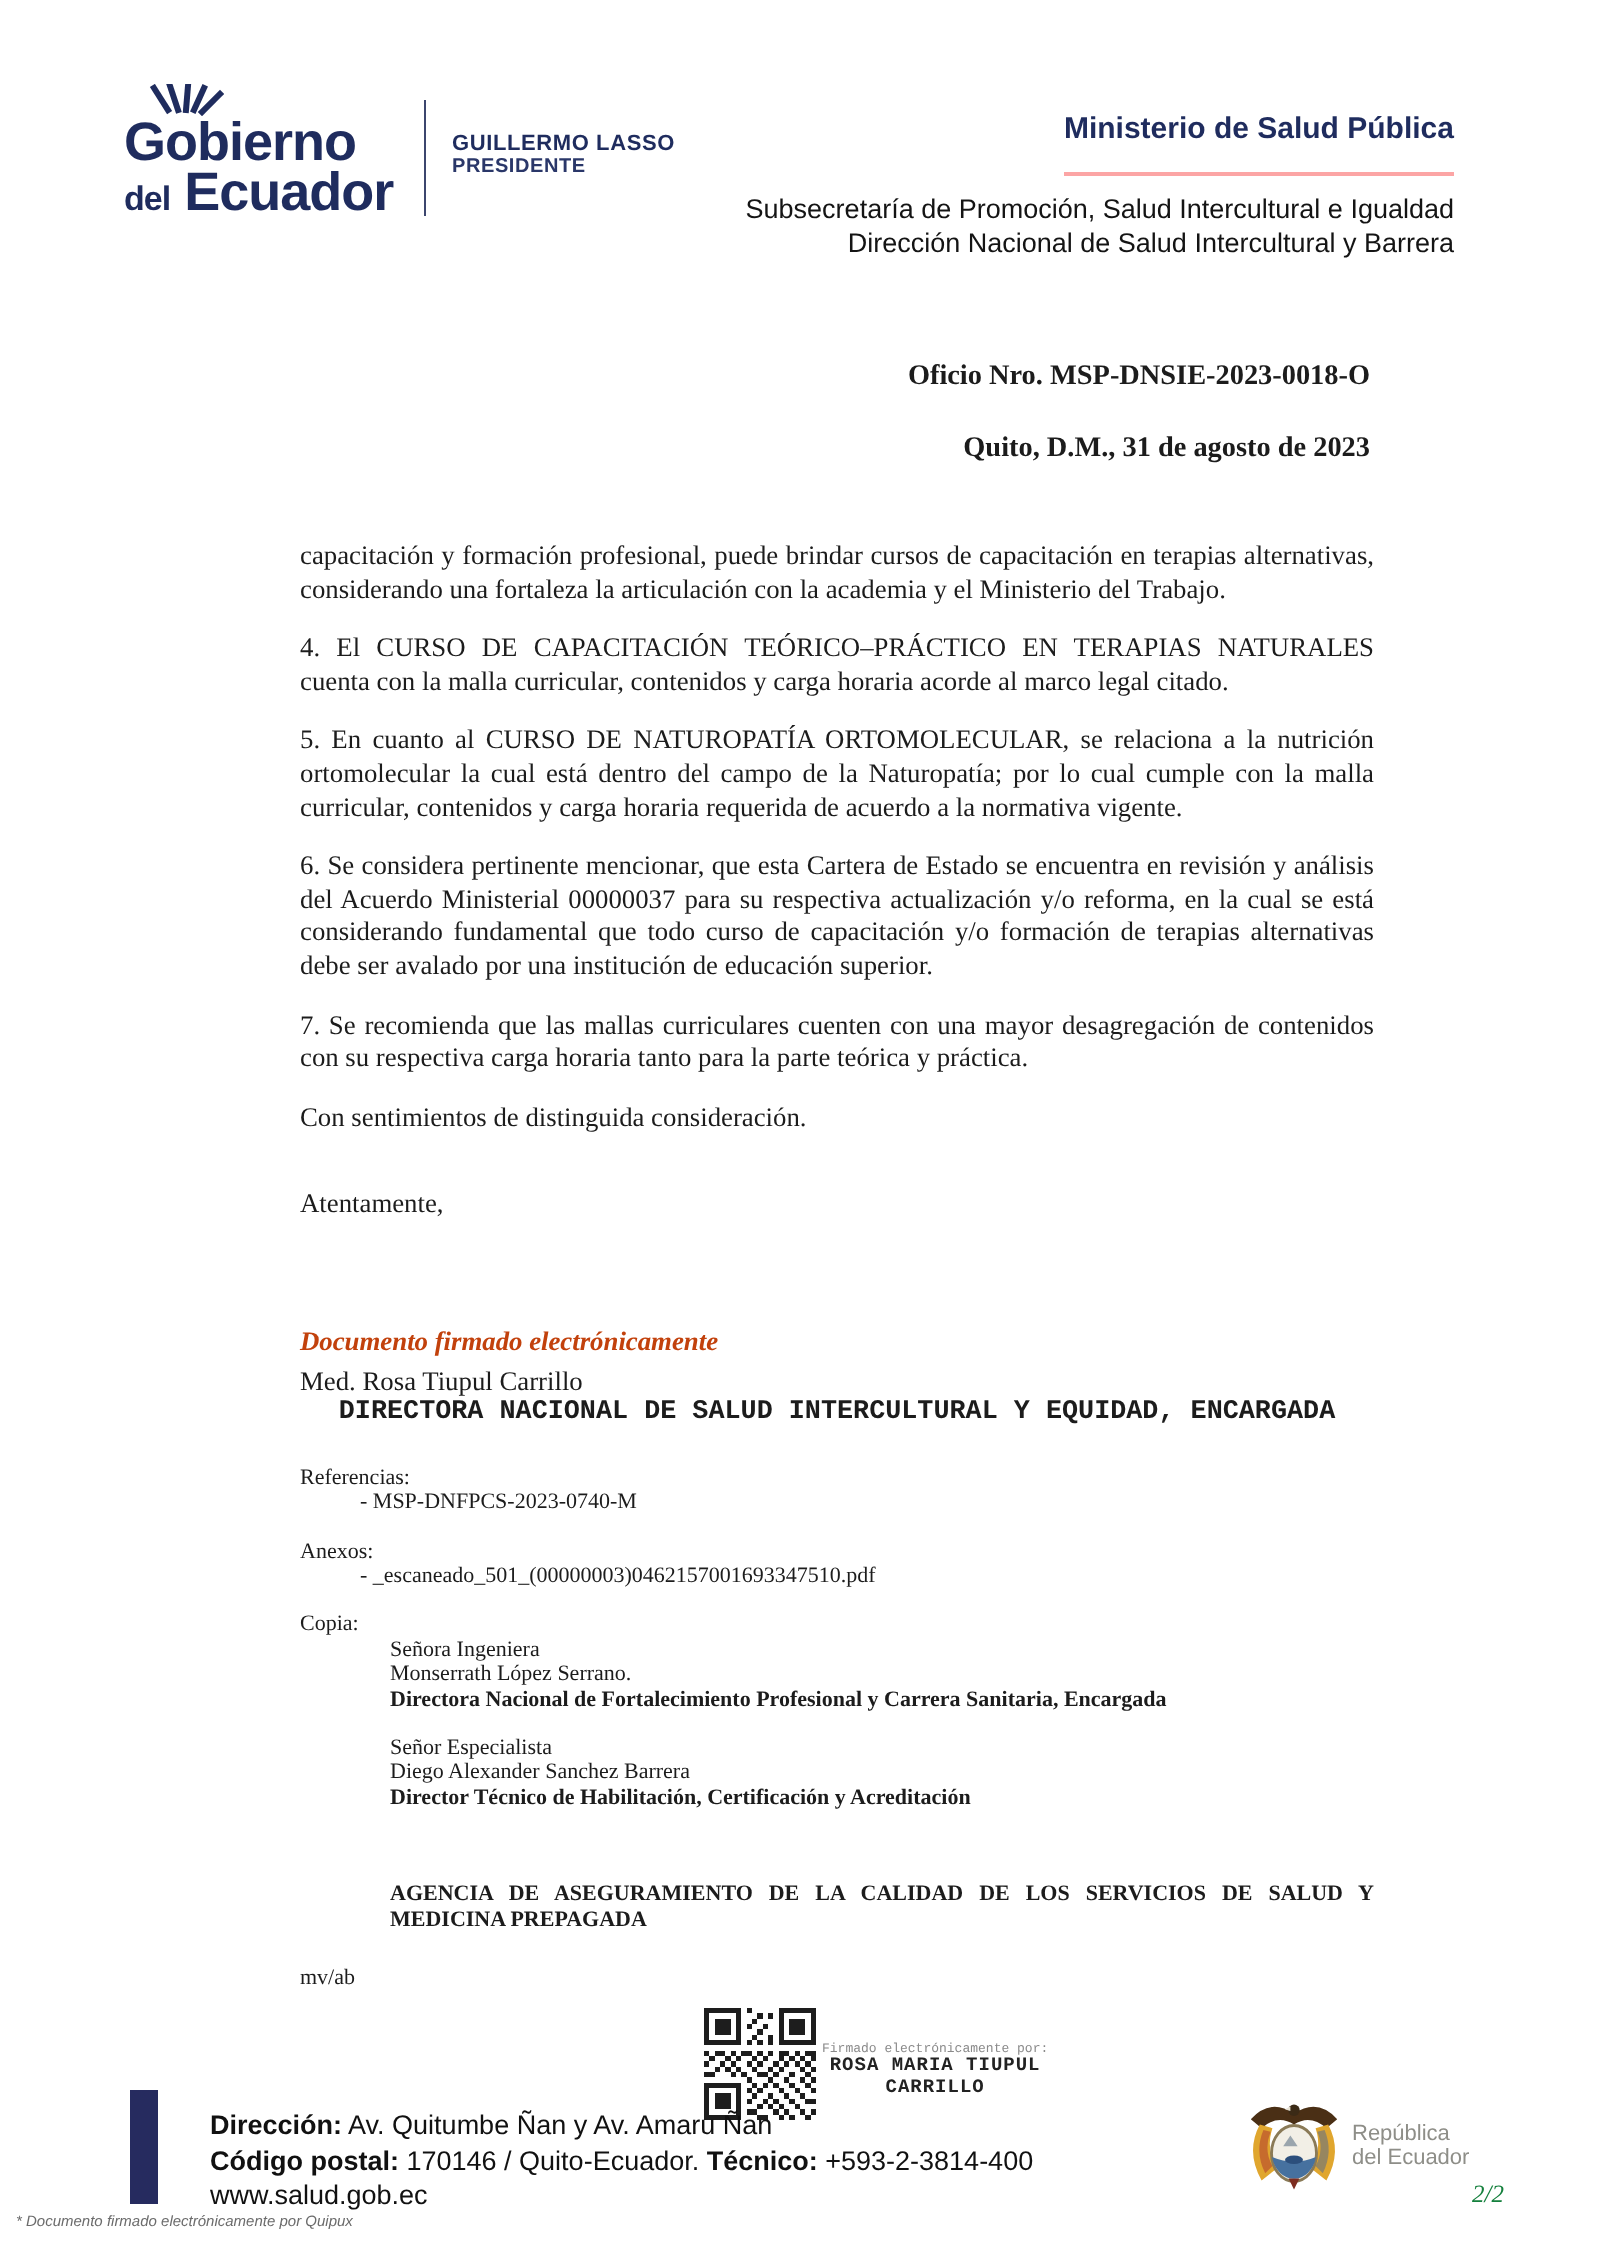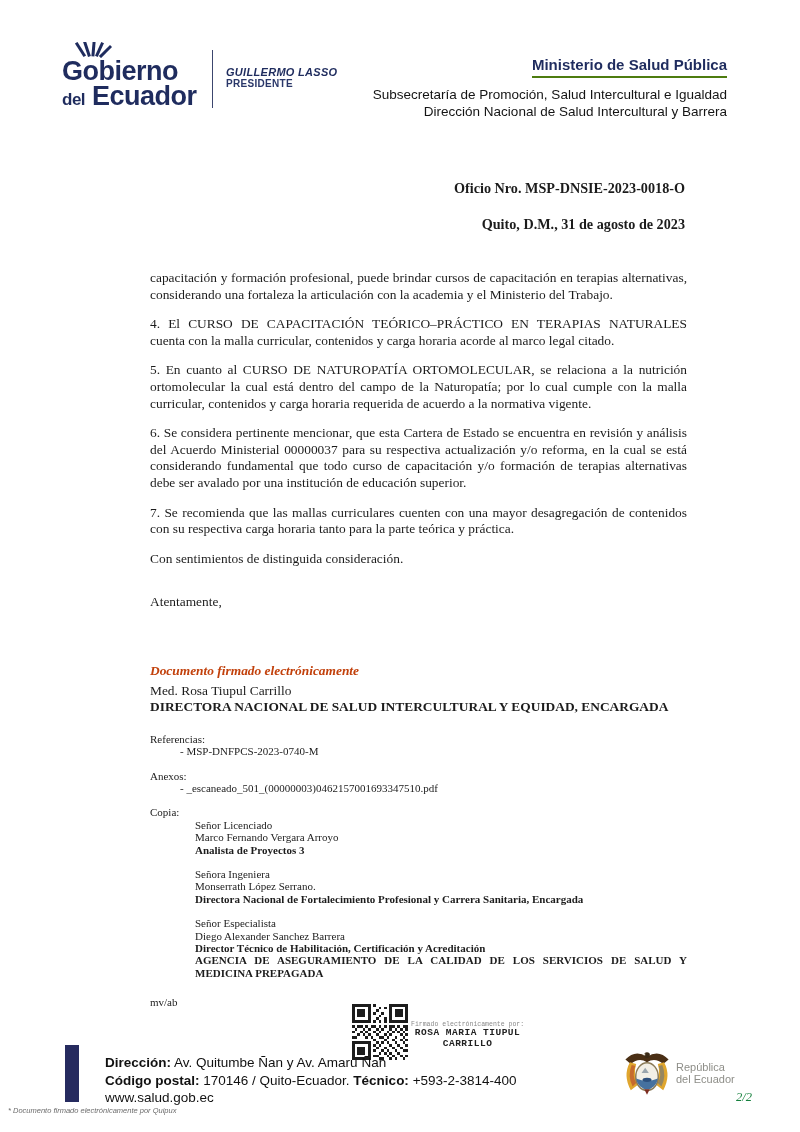--- a/index.html
+++ b/index.html
@@ -11,43 +11,43 @@
     font-family:"Liberation Serif", serif; color:#1c1c1c;
   }
   
   .gov-logo { position:absolute; left:62px; top:42px; color:#1f2c5e; font-family:"Liberation Sans", sans-serif; }
   .logo-mark { display:block; margin-left:10px; margin-bottom:1px; }
   .logo-l1 { font-size:27px; font-weight:bold; letter-spacing:-0.5px; line-height:24px; }
   .logo-l2 { font-size:27px; font-weight:bold; letter-spacing:-0.5px; line-height:26px; }
   .logo-del { font-size:17px; font-weight:bold; }
   .logo-divider { position:absolute; left:212px; top:50px; width:1px; height:58px; background:#3c466e; }
   .president { position:absolute; left:226px; top:66px; color:#1f2c5e; font-family:"Liberation Sans", sans-serif; }
-  .president .nm { font-size:11px; font-weight:bold; letter-spacing:0.3px; line-height:12px;font-style:italic; }
+  .president .nm { font-size:11px; font-weight:bold; letter-spacing:0.3px; line-height:12px; }
   .president .tl { font-size:10px; font-weight:bold; letter-spacing:0.3px; line-height:12px; color:#2a3769; }
   .hdr-right { position:absolute; right:73px; top:56px; text-align:right; font-family:"Liberation Sans", sans-serif; }
-  .ministry { display:inline-block; font-size:15px; font-weight:bold; color:#1f2c5e; padding-bottom:3px; border-bottom:2px solid #4d7c0f; }
+  .ministry { display:inline-block; font-size:15px; font-weight:bold; color:#1f2c5e; padding-bottom:13px; border-bottom:2px solid #fca5a5; }
   .subtitle { font-size:13.5px; color:#141414; line-height:16.5px; }
   .subtitle.first { margin-top:9px; }
   
   .meta { position:absolute; right:115px; top:180px; text-align:right; font-weight:bold; font-size:14.2px; }
   .meta .date { margin-top:19px; }
   
   .content { position:absolute; left:150px; top:270px; width:537px; font-size:13.4px; line-height:16.6px; text-align:justify; }
   .content p { margin-bottom:13px; }
   .salutation { margin-top:27px; margin-bottom:0; text-align:left; }
   .esign { margin-top:52px; color:#c2410c; font-weight:bold; font-style:italic; text-align:left; }
   .sig-name { margin-top:3px; text-align:left; }
-  .sig-title { font-weight:bold; text-align:left; }
+  .sig-title { font-weight:bold; text-align:center;font-family:Liberation Mono, monospace; }
   .small-sect { margin-top:17px; font-size:11px; line-height:12.4px; text-align:left; }
   .small-sect.gap { margin-top:12px; }
   .indent1 { padding-left:30px; }
   .indent2 { padding-left:45px; }
   .recipient { margin-bottom:12px; }
   .bold { font-weight:bold; }
-  .recipient .org { text-align:justify; }
+  .recipient .org { text-align:justify;margin-top:36px; }
   .initials { margin-top:15px; font-size:11px; text-align:left; }
   
   .stamp { position:absolute; left:352px; top:1004px; display:flex; align-items:center; }
   .qr { width:56px; height:56px; }
   .stamp-text { margin-left:3px; font-family:"Liberation Mono", monospace; margin-top:6px;text-align:center; }
   .stamp-label { font-size:6.5px; color:#8a8a8a; line-height:7px; }
   .stamp-name { font-size:9.5px; font-weight:bold; color:#222; line-height:10.5px; letter-spacing:0.5px; }
   
   .footer-bar { position:absolute; left:65px; top:1045px; width:14px; height:57px; background:#262b5f; }
   .footer-text { position:absolute; left:105px; top:1054px; font-family:"Liberation Sans", sans-serif; font-size:13.5px; line-height:17.5px; color:#111; }
@@ -111,25 +111,20 @@
     </div>
 
     <div class="small-sect gap">
       <div>Anexos:</div>
       <div class="indent1">- _escaneado_501_(00000003)0462157001693347510.pdf</div>
     </div>
 
     <div class="small-sect gap">
       <div>Copia:</div>
       <div class="indent2">
-        <div class="recipient">
-          <div>Señor Licenciado</div>
-          <div>Marco Fernando Vergara Arroyo</div>
-          <div class="bold">Analista de Proyectos 3</div>
-        </div>
         <div class="recipient">
           <div>Señora Ingeniera</div>
           <div>Monserrath López Serrano.</div>
           <div class="bold">Directora Nacional de Fortalecimiento Profesional y Carrera Sanitaria, Encargada</div>
         </div>
         <div class="recipient">
           <div>Señor Especialista</div>
           <div>Diego Alexander Sanchez Barrera</div>
           <div class="bold">Director Técnico de Habilitación, Certificación y Acreditación</div>
           <div class="bold org">AGENCIA DE ASEGURAMIENTO DE LA CALIDAD DE LOS SERVICIOS DE SALUD Y MEDICINA PREPAGADA</div>

